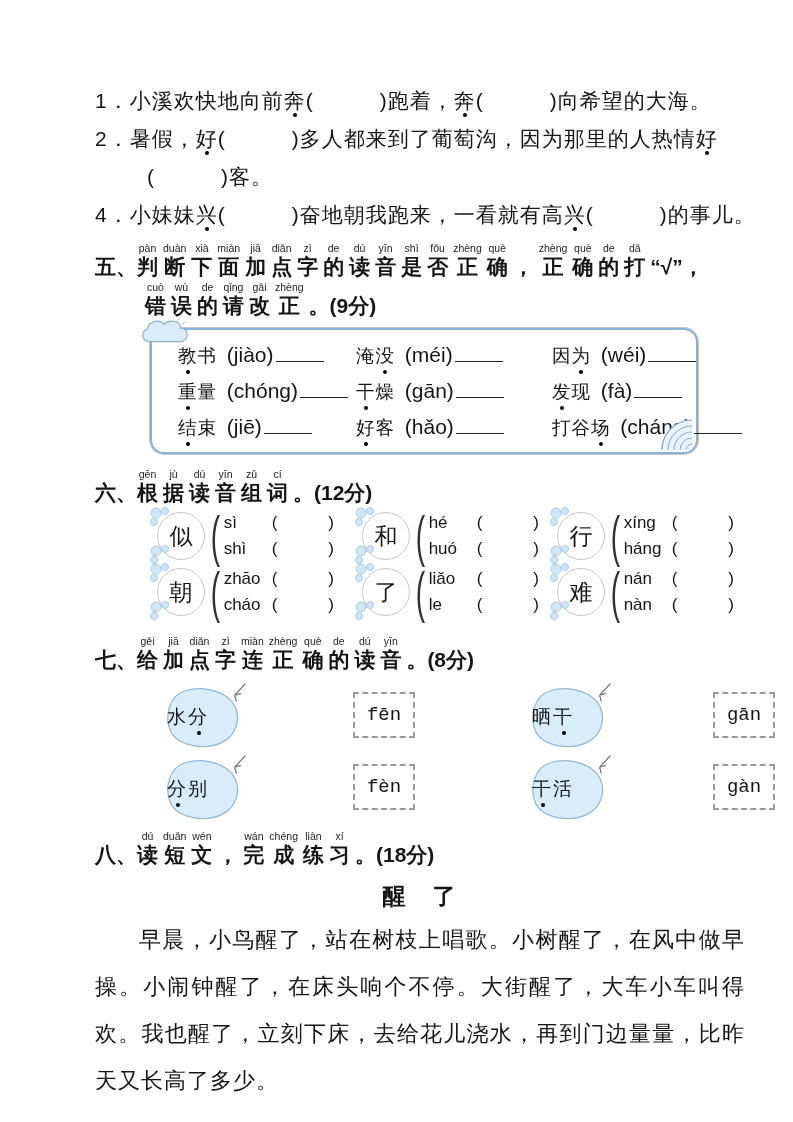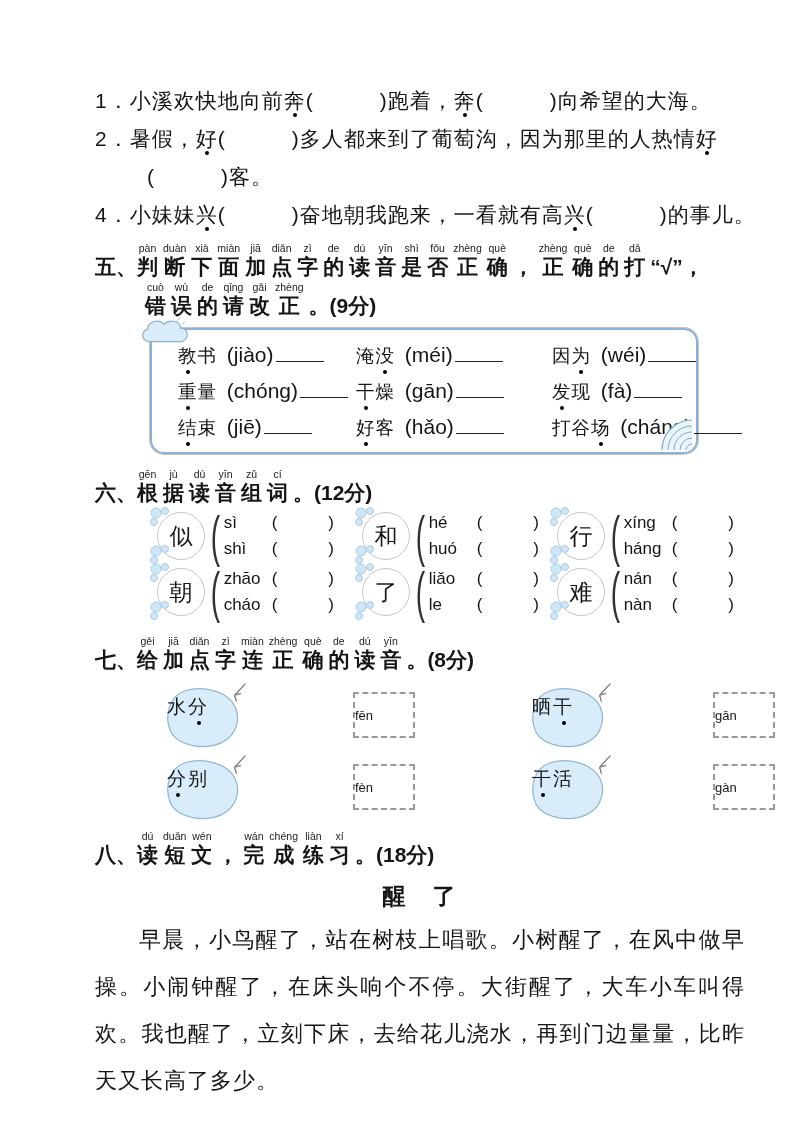--- a/index.html
+++ b/index.html
@@ -48,23 +48,23 @@
          transform:scaleX(.5);margin:0 -1px 0 1px;flex:0 0 auto;}
   .opts{display:flex;flex-direction:column;gap:6px;}
   .opt{font-size:17px;line-height:20px;display:flex;white-space:pre;}
   .opt .py{min-width:48px;display:inline-block;}
 
   
   .matchgrid{display:grid;grid-template-columns:200px 165px 195px auto;row-gap:2px;
              align-items:center;margin:8px 0 0 58px;}
   .leafcell{position:relative;width:104px;height:70px;}
   .leafcell svg{position:absolute;inset:0;width:104px;height:70px;}
-  .leafword{position:absolute;left:14px;top:14px;font-size:19px;letter-spacing:2px;white-space:nowrap;}
+  .leafword{position:absolute;left:14px;top:24px;font-size:19px;letter-spacing:2px;white-space:nowrap;}
   .boxcell{width:58px;height:42px;border:2px dashed #9a9a9a;display:flex;align-items:center;
-           justify-content:flex-start;font-size:13px;}
+           justify-content:center;font-size:19px;font-family:Liberation Mono, monospace;}
 
   
   .essay-title{text-align:center;font-size:23px;font-weight:bold;margin:14px 0 2px;letter-spacing:2px;}
   .passage{font-family:"DejaVu Serif","Liberation Serif",serif;font-size:22px;line-height:47px;
            letter-spacing:1px;text-align:justify;text-indent:2em;margin:4px 0 0;}
 </style>
 </head>
 <body>
 
 <div class="page">

